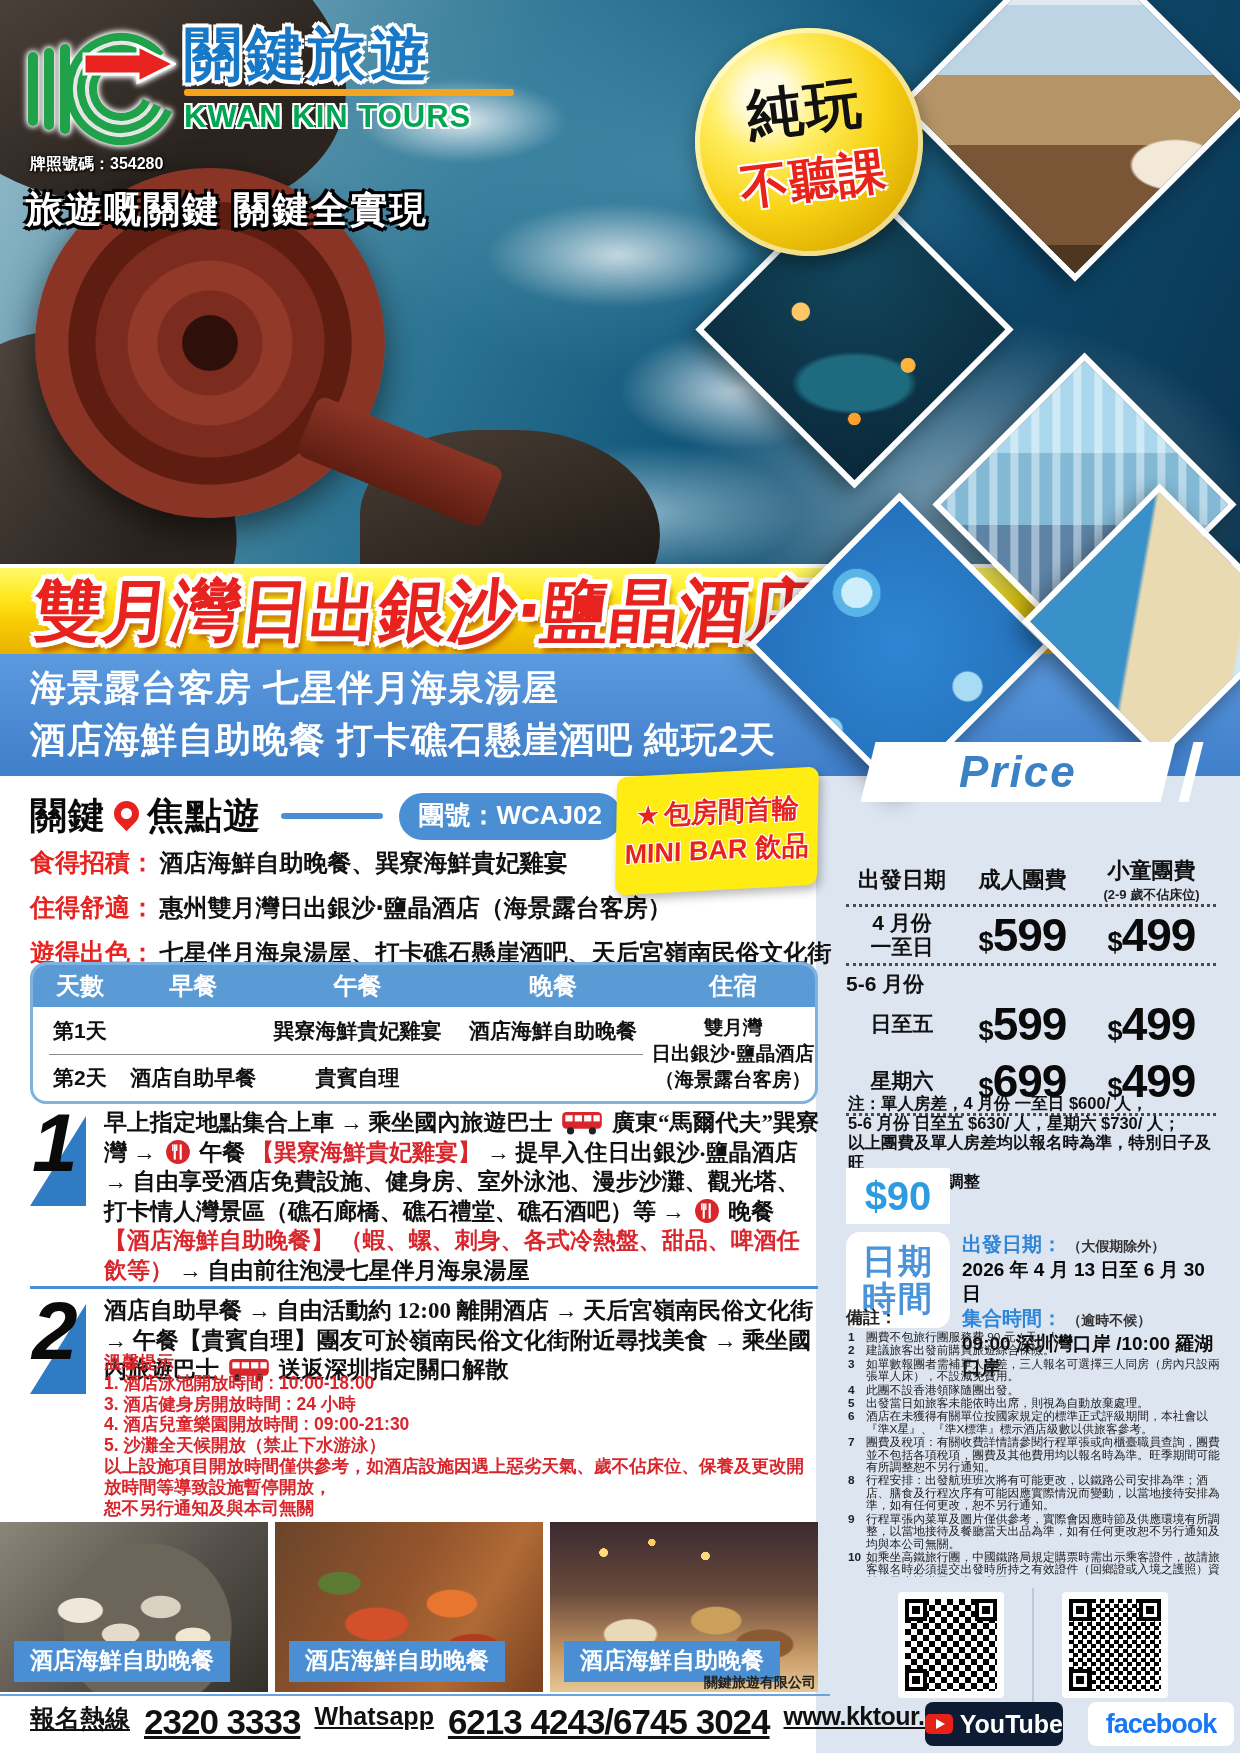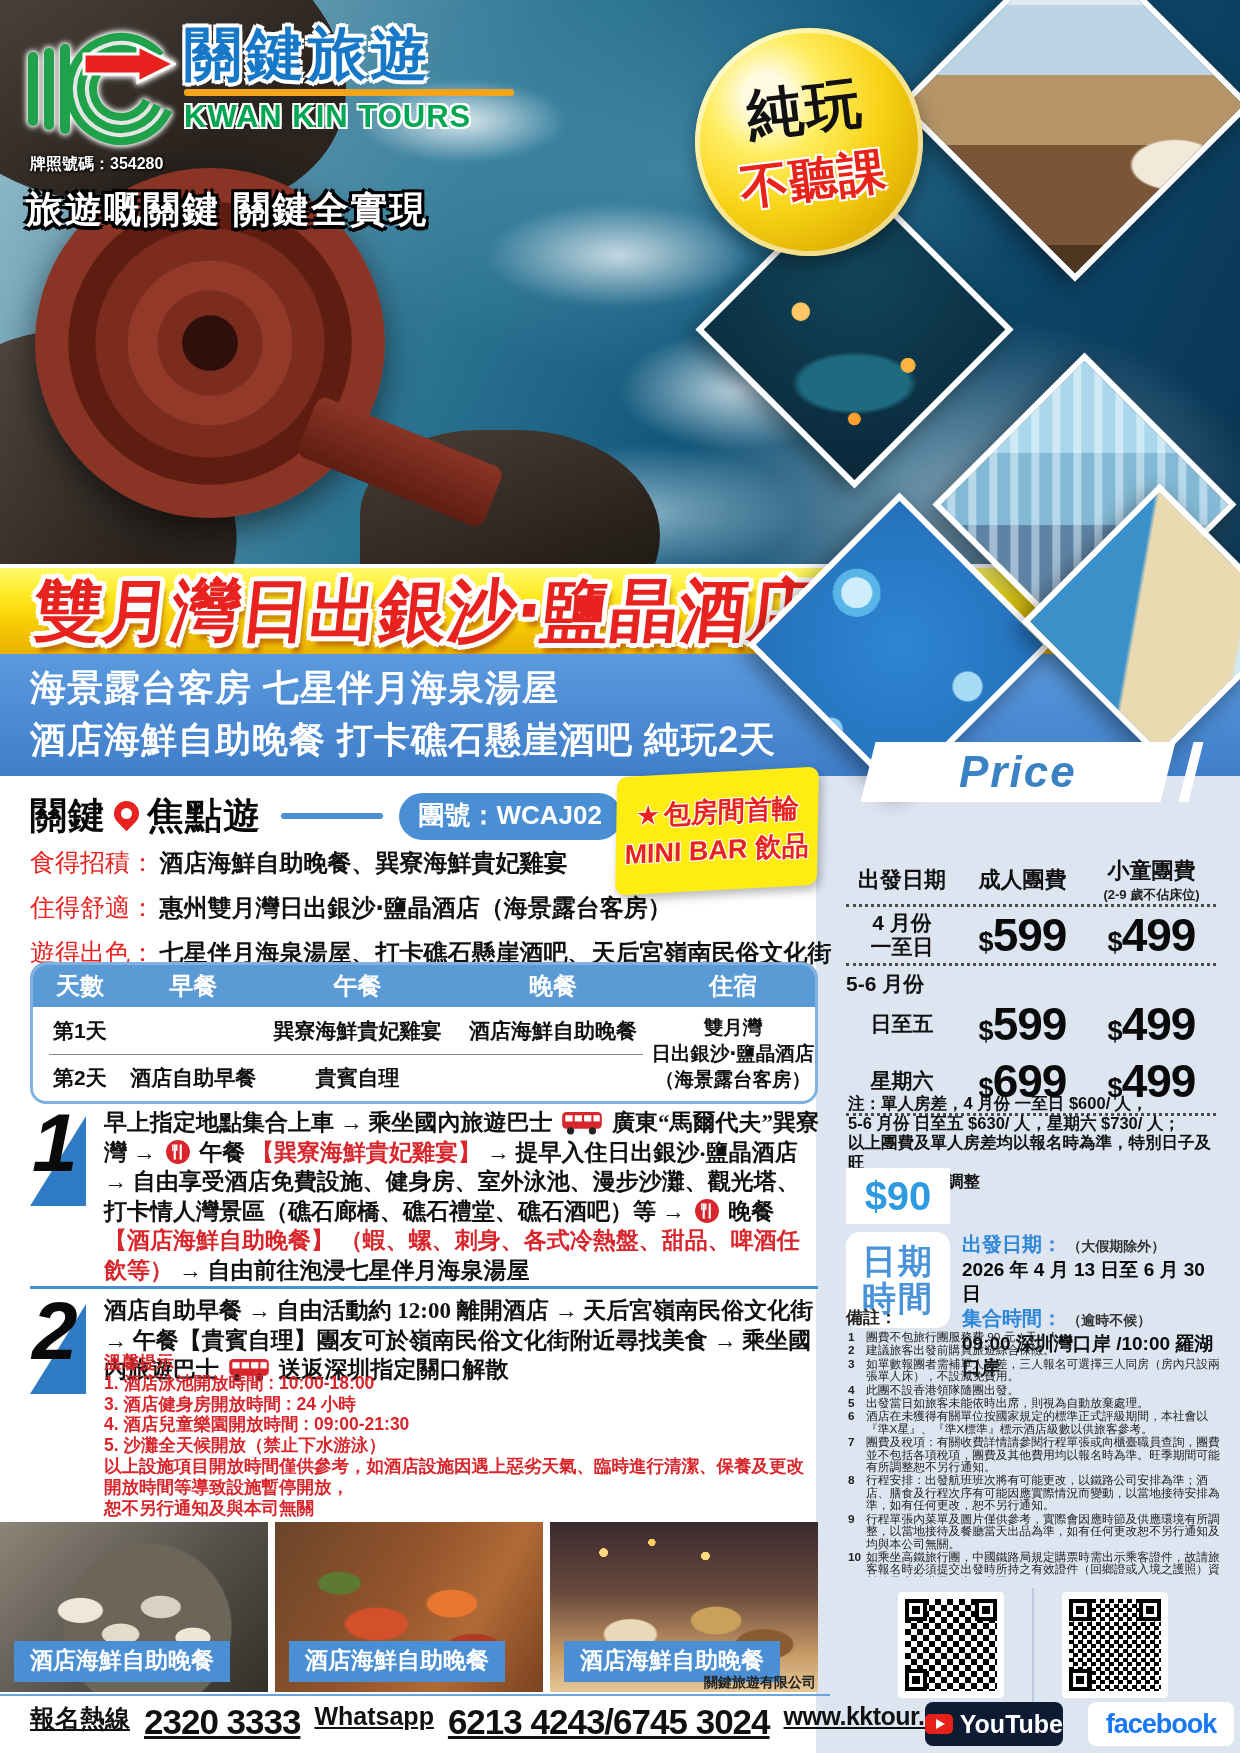--- a/index.html
+++ b/index.html
@@ -153,21 +153,21 @@
   .hline { flex:1; height:6px; background:#4a8fd4; border-radius:3px; margin:0 16px 0 20px; }
   .tour-pill { background:#4a8fd4; color:#fff; font-weight:900; font-size:26px; padding:5px 20px 7px; border-radius:28px; white-space:nowrap; }
   .promo { position:absolute; left:616px; top:772px; width:202px; height:118px; background:#ffec13; border-radius:10px;
     transform:rotate(-3deg) skewX(-4deg); box-shadow:3px 5px 10px rgba(0,0,0,.28); z-index:4;
     display:flex; flex-direction:column; align-items:center; justify-content:center; gap:2px; }
   .promo .pl { color:#e8231f; font-weight:900; font-size:27px; white-space:nowrap;
     text-shadow:-1px -1px 0 #fff,1px -1px 0 #fff,-1px 1px 0 #fff,1px 1px 0 #fff; }
   .promo .star { color:#e8231f; margin-right:4px; }
   .feat { position:absolute; left:30px; top:846px; width:786px; z-index:3; }
   .feat-row { margin-bottom:12px; white-space:nowrap; }
-  .feat-label { color:#e8231f; font-weight:400; font-size:25px;margin-top:24px; }
+  .feat-label { color:#e8231f; font-weight:700; font-size:25px;margin-top:24px; }
   .feat-text { color:#111; font-weight:700; font-size:24px; }
   .mtable { position:absolute; left:30px; top:962px; width:788px; height:142px; border:3px solid #7fb2e0; border-radius:16px; overflow:hidden; background:#fff; z-index:3; }
   .mt-head { display:grid; grid-template-columns:12% 17% 25% 25% 21%; background:#5b9bd5; color:#fff; font-weight:900; font-size:24px; height:42px; align-items:center; text-align:center; }
   .mt-body { position:relative; height:94px; font-size:21px; font-weight:600; }
   .mt-row { display:grid; grid-template-columns:12% 17% 25% 25%; height:47px; align-items:center; text-align:center; }
   .mt-divider { position:absolute; left:2%; top:47px; width:76%; height:1px; background:#8a8a8a; }
   .mt-hotel { position:absolute; right:0; top:0; width:21%; height:100%; display:flex; align-items:center; justify-content:center; text-align:center; white-space:pre-line; font-size:19.5px; line-height:1.32; font-weight:600; }
   .day { position:absolute; left:30px; width:790px; z-index:3; }
   .day1 { top:1108px; } .day2 { top:1296px; }
   .marker { position:absolute; left:0; top:8px; width:56px; height:90px; }
@@ -505,21 +505,21 @@
       <span>送返深圳指定關口解散</span>
     </div>
   </div>
 
   <div class="tips">
     <div class="ttitle">溫馨提示</div>
     <div>1. 酒店泳池開放時間 : 10:00-18:00</div>
     <div>3. 酒店健身房開放時間 : 24 小時</div>
     <div>4. 酒店兒童樂園開放時間 : 09:00-21:30</div>
     <div>5. 沙灘全天候開放（禁止下水游泳）</div>
-    <div>以上設施項目開放時間僅供參考，如酒店設施因遇上惡劣天氣、臨時進行清潔、保養及更改開放時間等導致設施暫停開放，</div>
+    <div>以上設施項目開放時間僅供參考，如酒店設施因遇上惡劣天氣、歲不佔床位、保養及更改開放時間等導致設施暫停開放，</div>
     <div>恕不另行通知及與本司無關</div>
   </div>
 
   <div class="photos">
     <div class="photo p1">
       <div class="caption">酒店海鮮自助晚餐</div>
     </div>
     <div class="photo p2">
       <div class="caption">酒店海鮮自助晚餐</div>
     </div>

